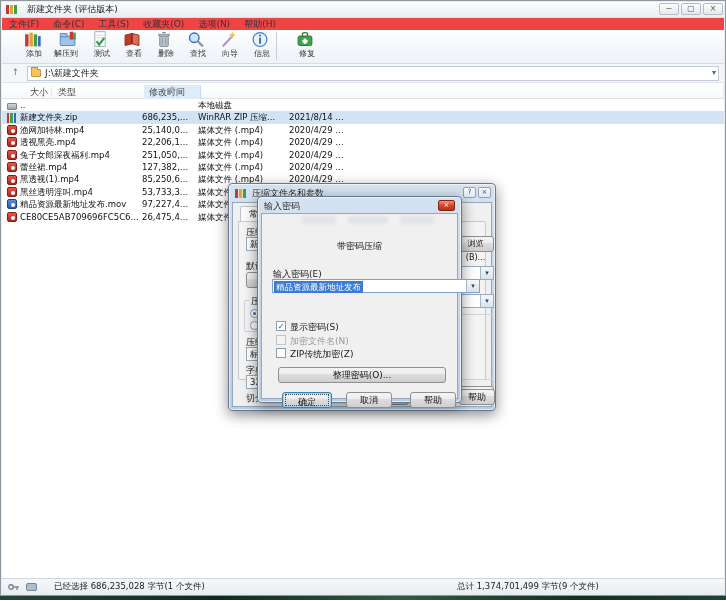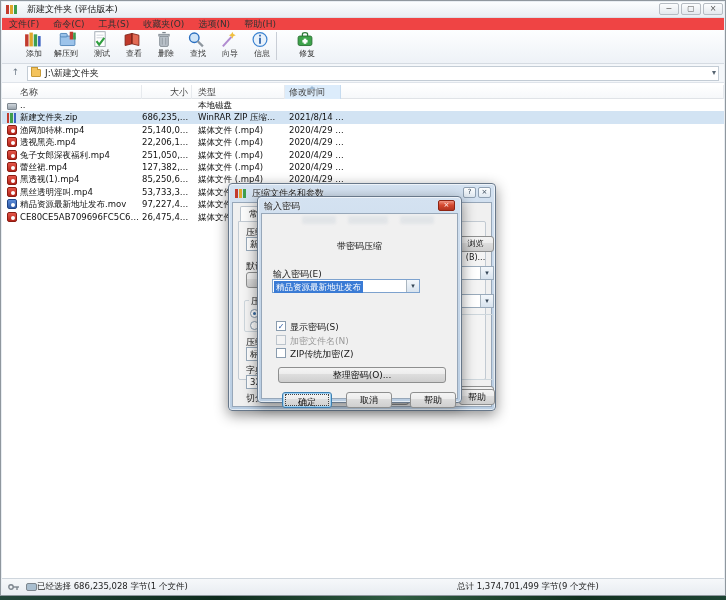--- a/index.html
+++ b/index.html
@@ -86,21 +86,21 @@
                     background:#fff; border-radius:50%; }
   .ic-media-blue { background:linear-gradient(#5b8cd8,#2d59a8); border:1px solid #1f4486; border-radius:2px; }
   .ic-media-blue:after { content:""; position:absolute; left:3px; top:3px; width:4px; height:4px;
                     background:#fff; border-radius:50%; }
 
   
   .statusbar { position:absolute; left:1px; right:1px; bottom:1px; height:16px;
                background:linear-gradient(#f6f8fa,#e9edf2); border-top:1px solid #cfd6dd;
                display:flex; align-items:center; font-size:8.5px; color:#222; }
   .st-ico { margin-left:6px; }
-  .st-left { margin-left:0; white-space:nowrap; }
+  .st-left { margin-left:17px; white-space:nowrap; }
   .st-right { position:absolute; left:455px; white-space:nowrap; }
 
   
   .dlg { position:absolute; border:1px solid #68788a; border-radius:4px;
          background:linear-gradient(#d4e2f1,#b9cde2); box-shadow:0 4px 14px rgba(0,0,0,.45),
          inset 0 0 0 1px rgba(255,255,255,.6); }
   .dlg-title { position:absolute; left:6px; top:3px; display:flex; align-items:center; font-size:9px;
                color:#1c1c1c; white-space:nowrap; text-shadow:0 0 2px #fff; }
   .dlg-body { position:absolute; left:3px; right:3px; bottom:3px; background:#f0f0f0;
               border:1px solid #97a7b9; }
@@ -251,21 +251,20 @@
     <div class="addrbar">
       <div class="up-btn">↑</div>
       <div class="addr-field">
         <span class="folder"></span>
         <span class="path">J:\新建文件夹</span>
         <span class="addr-arrow">▾</span>
       </div>
     </div>
 
     <div class="listhdr">
-      <div class="hcell hc-name">名称</div>
       <div class="hcell hc-size">大小</div>
       <div class="hcell hc-type">类型</div>
       <div class="hcell hc-mod">修改时间</div>
       <div class="hcell hc-rest"></div>
     </div>
 
     <div class="filelist">
       <div class="frow">
         <div class="fc fc-name">
             <span class="ficon ic-drive"></span>
@@ -449,21 +448,21 @@
     </div>
     <div class="cap-btn red" style="left:180px">×</div>
 
     <div class="dlg-body" style="top:16px">
       <div class="ghost" style="left:40px; top:2px; width:34px; height:8px"></div>
       <div class="ghost" style="left:86px; top:2px; width:40px; height:8px"></div>
       <div class="ghost" style="left:138px; top:2px; width:34px; height:8px"></div>
       <div class="lbl9" style="left:0; right:0; top:26px; text-align:center">带密码压缩</div>
 
       <div class="lbl9" style="left:11px; top:54px">输入密码(E)</div>
-      <div class="combo" style="left:10px; top:65px; width:148px; border-color:#7da2ce">
+      <div class="combo" style="left:10px; top:65px; width:208px; border-color:#7da2ce">
         <span class="sel-text">精品资源最新地址发布</span>
         <span class="arr">▾</span>
       </div>
 
       <div class="cb" style="left:14px; top:107px">✓</div>
       <div class="lbl9" style="left:28px; top:107px">显示密码(S)</div>
       <div class="cb dis" style="left:14px; top:121px"></div>
       <div class="lbl9 dim" style="left:28px; top:121px">加密文件名(N)</div>
       <div class="cb" style="left:14px; top:134px"></div>
       <div class="lbl9" style="left:28px; top:134px">ZIP传统加密(Z)</div>

